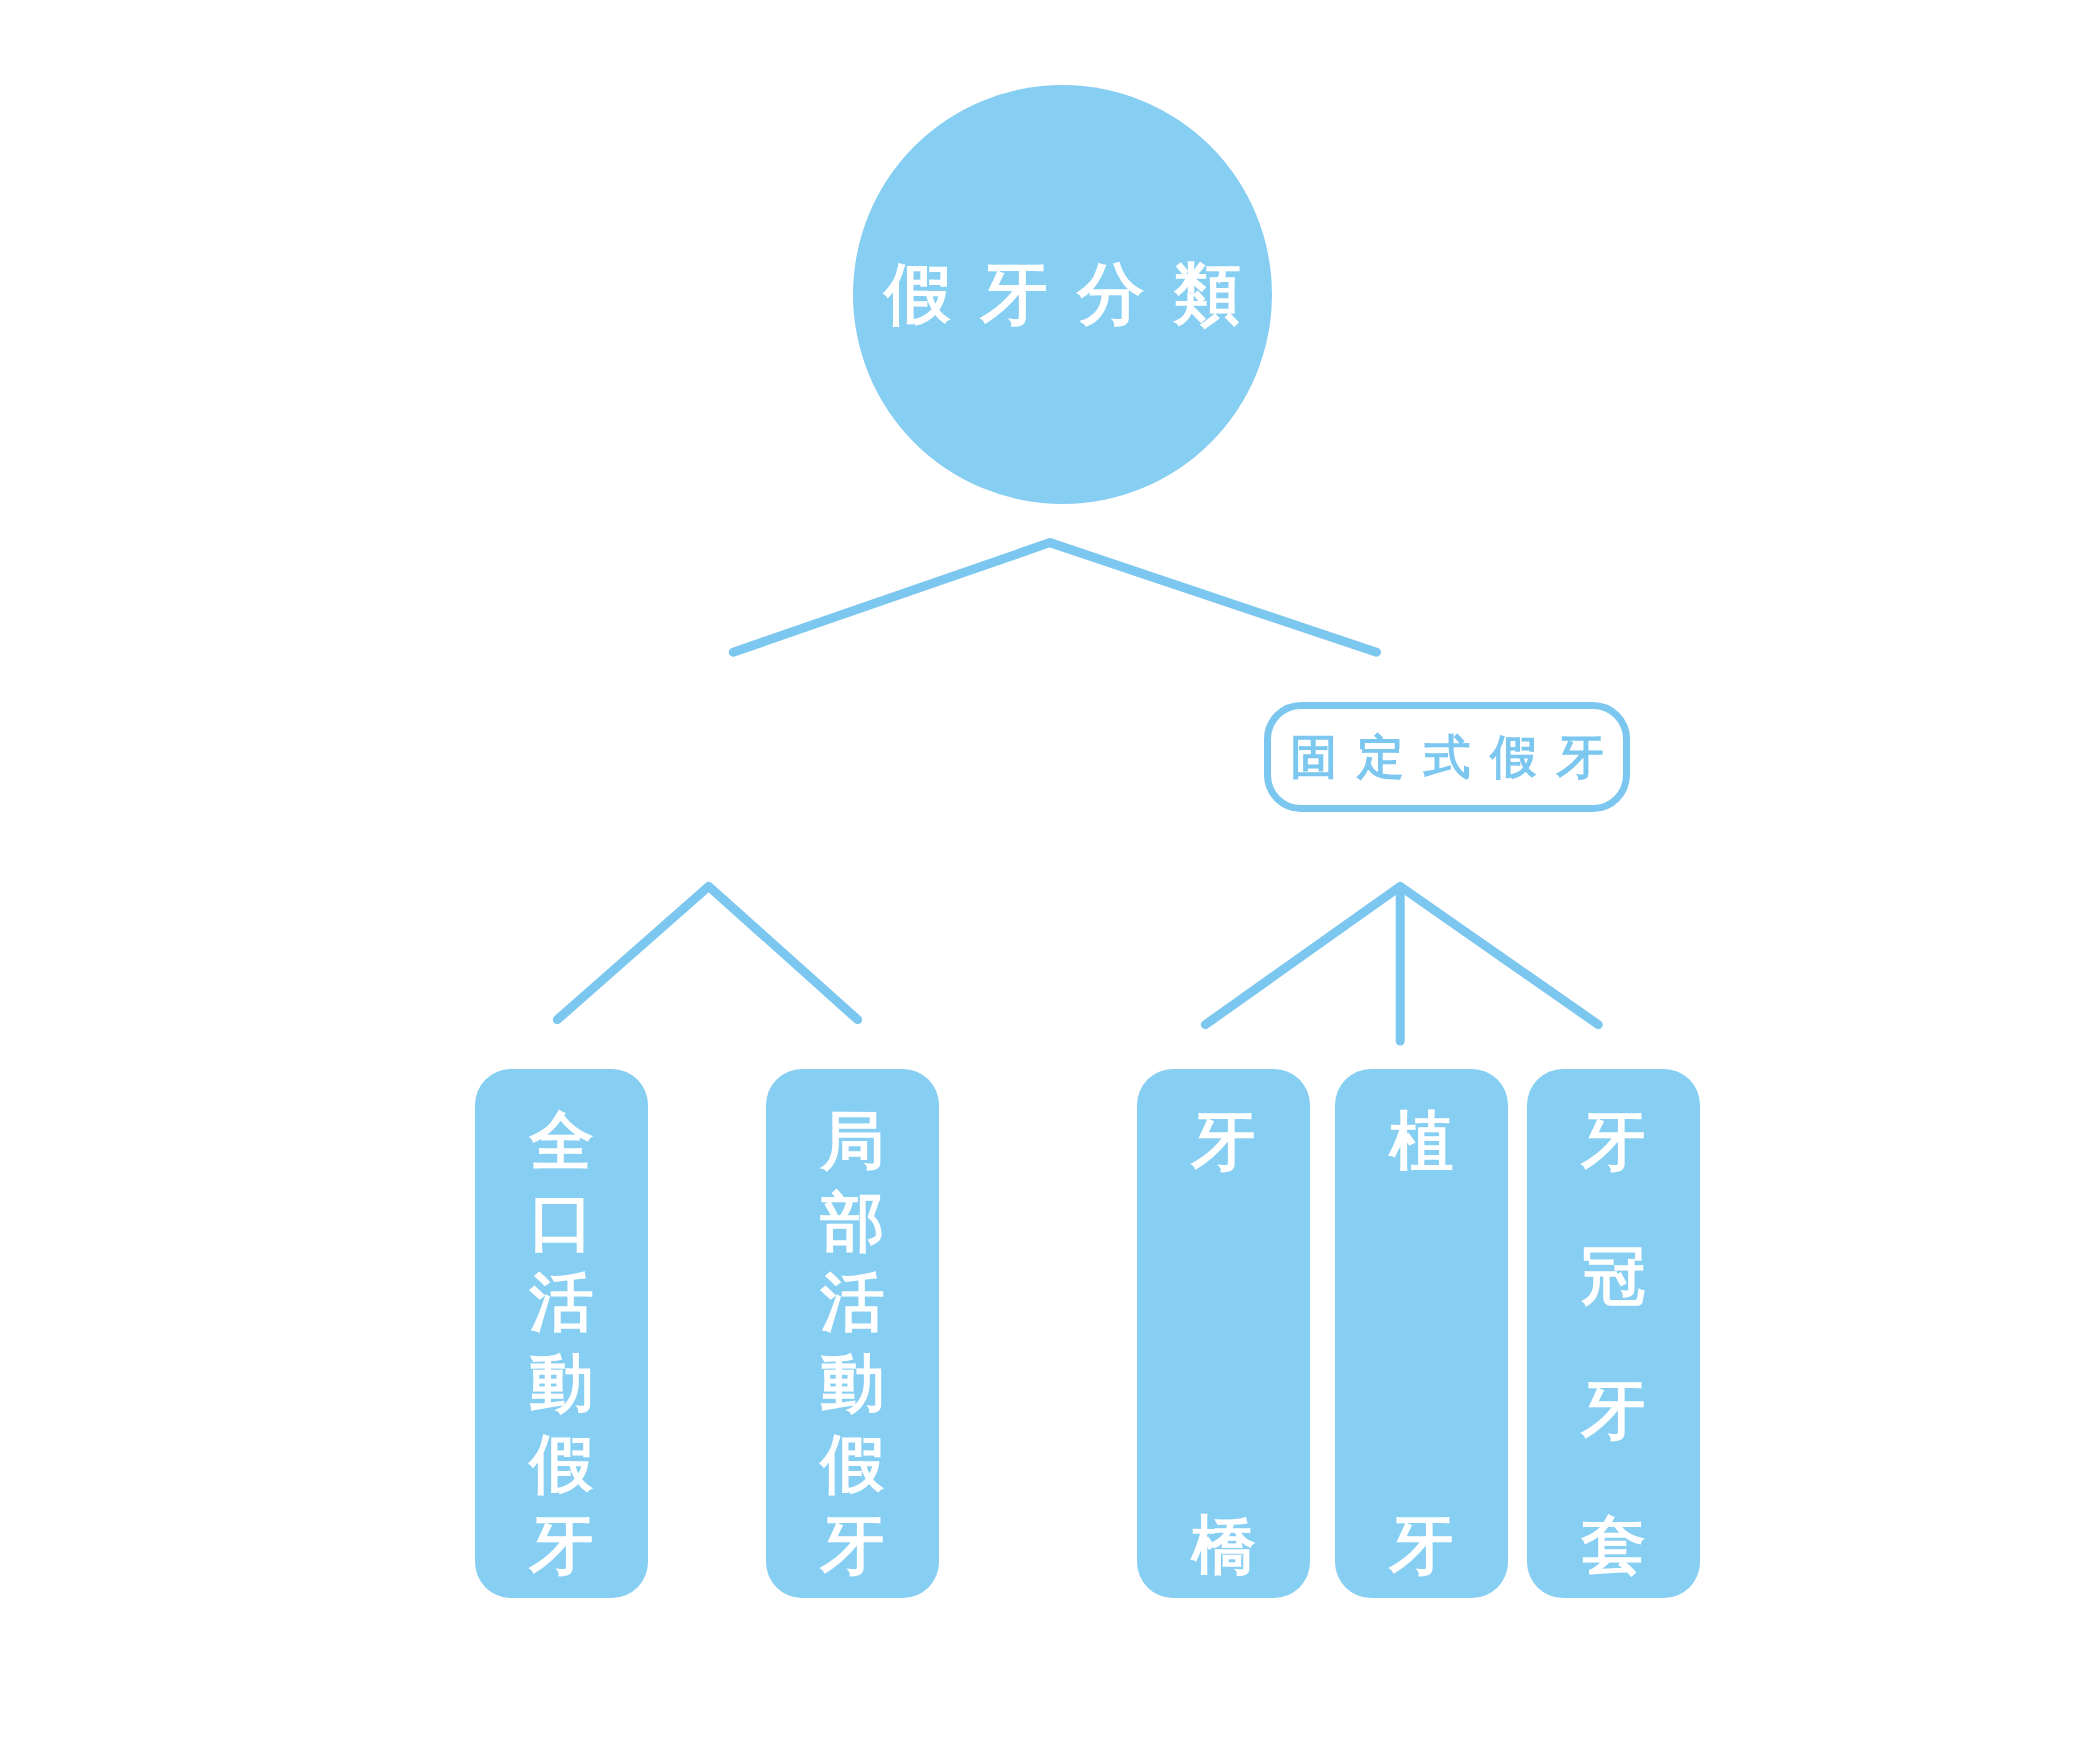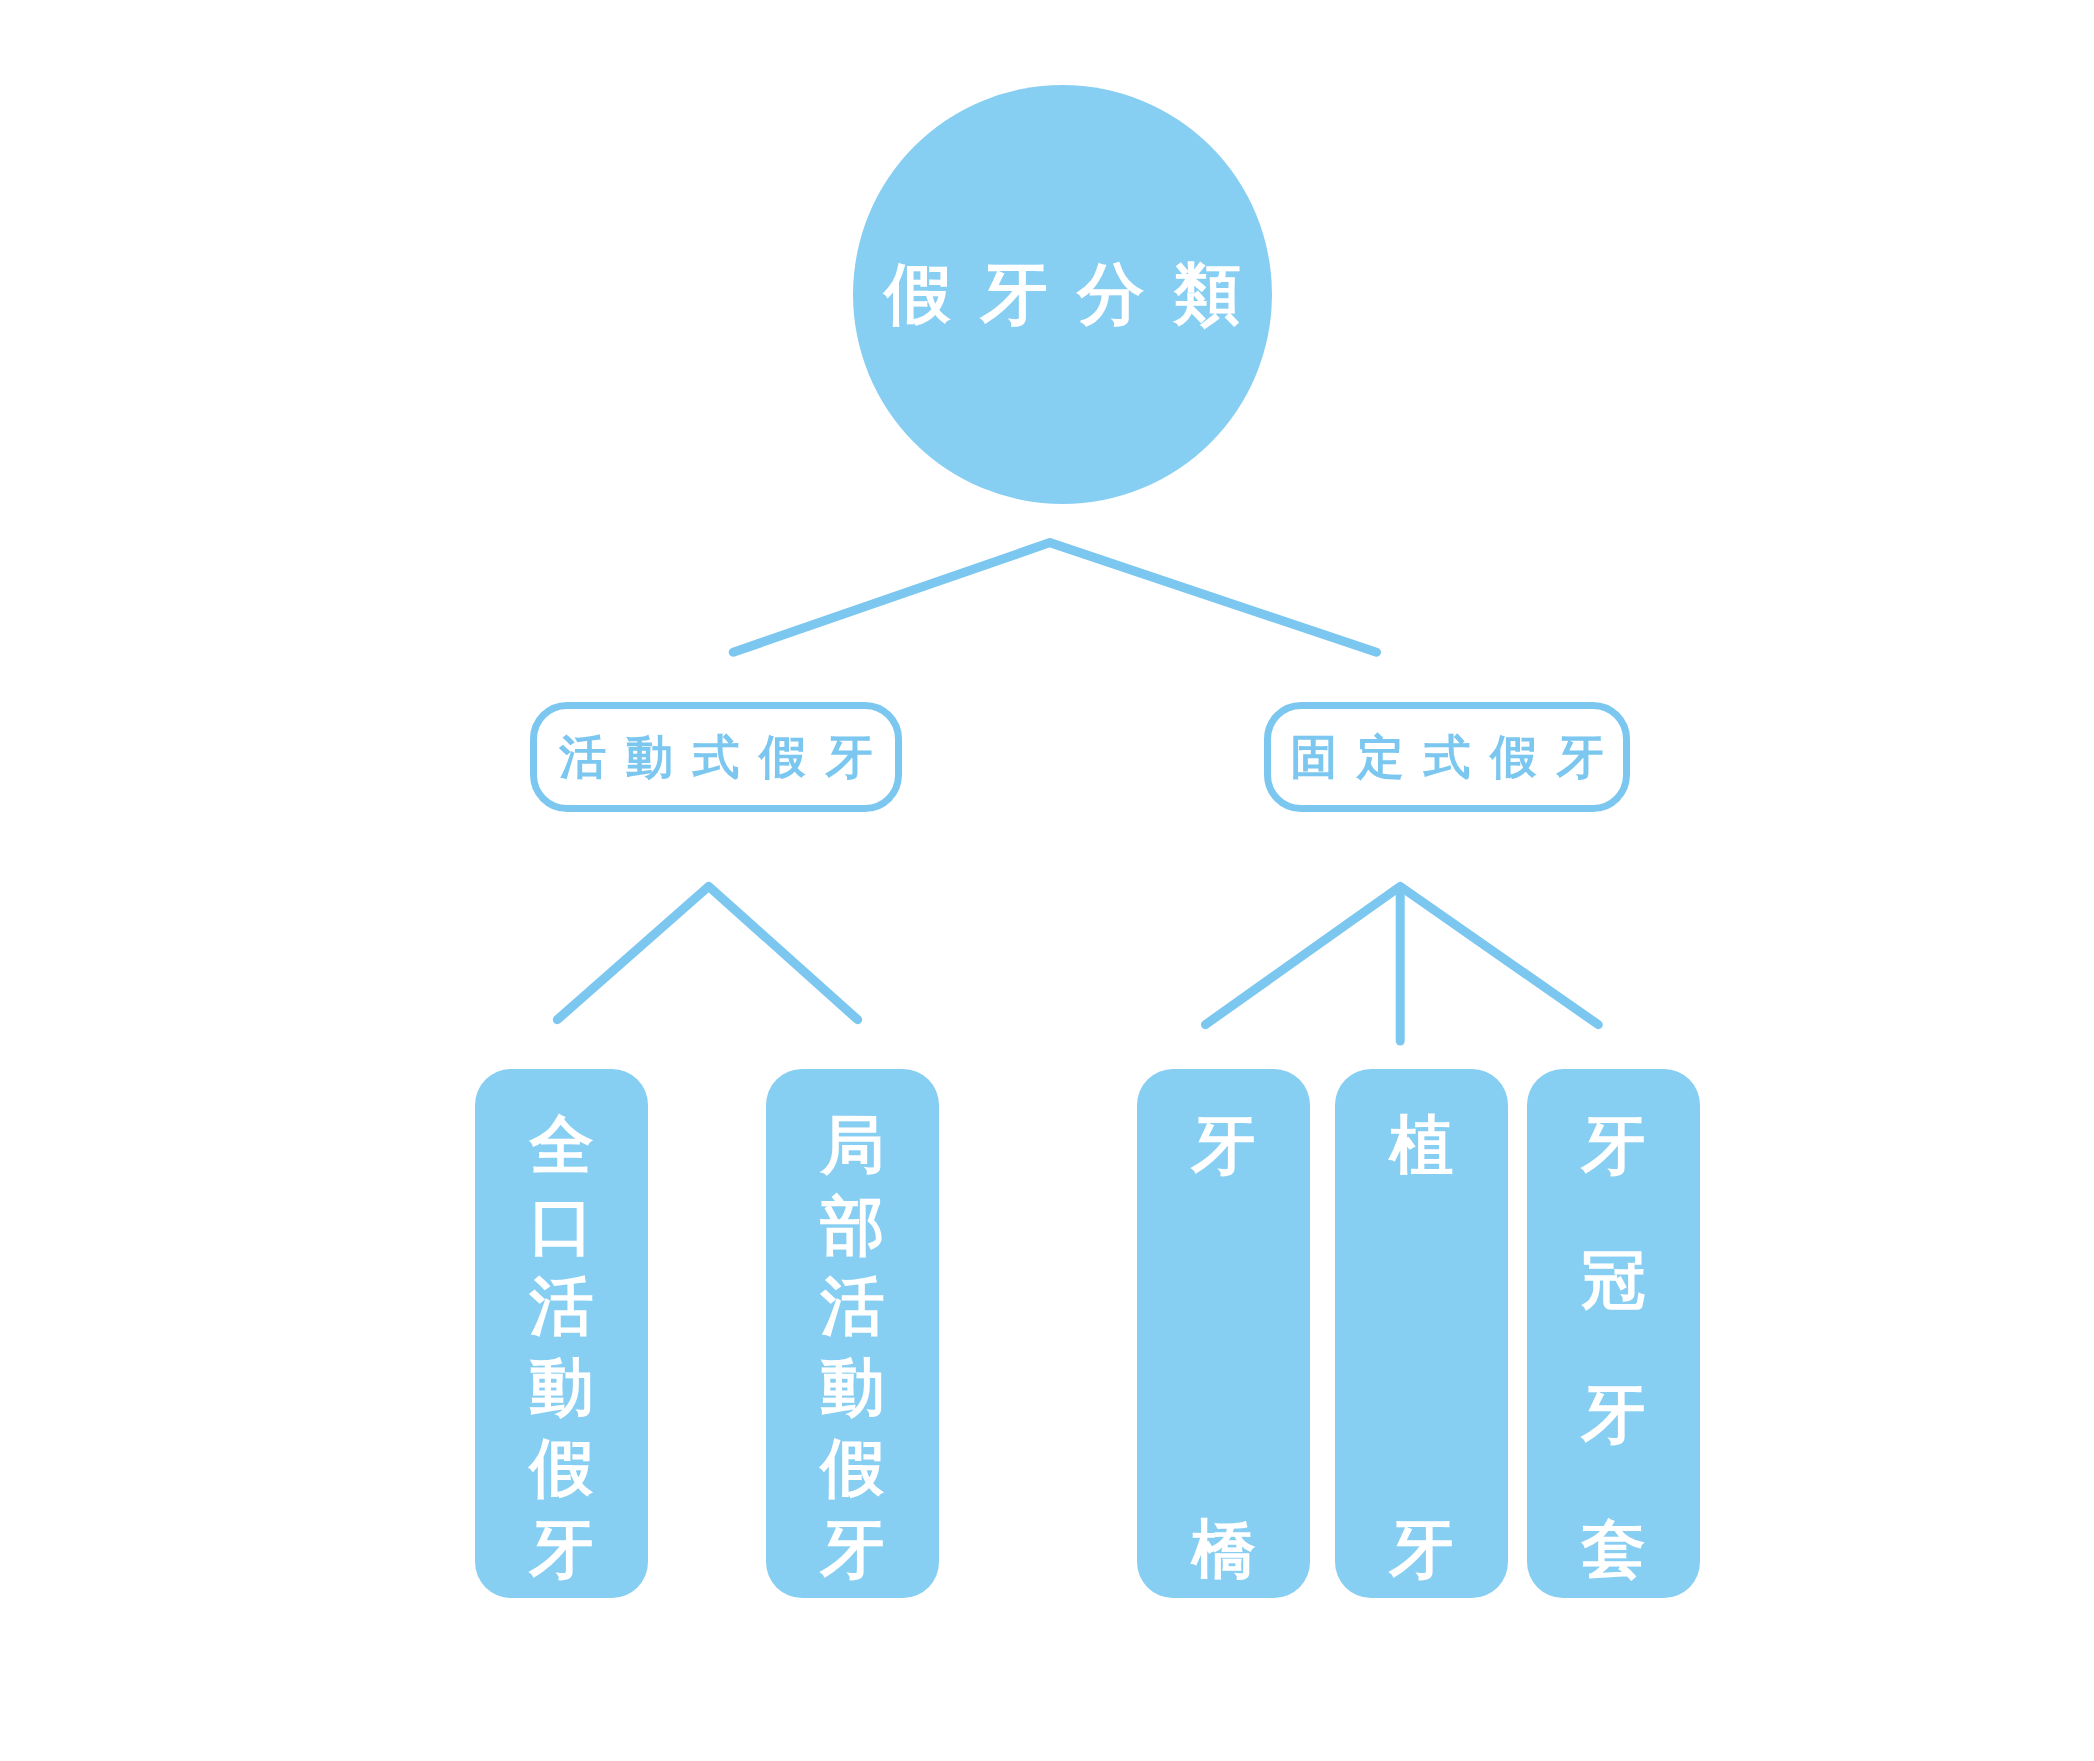--- a/index.html
+++ b/index.html
@@ -11,21 +11,21 @@
     --accent-fill: #87CEF3;
     --accent-line: #7CC7EF;
     --text-on-fill: #FFFFFF;
     --background: #FFFFFF;
   }
   .stage {
     position: relative;
     width: 1954px;
     height: 1762px;
     background: var(--background);
-    font-family: Liberation Serif, serif;
+    font-family: Liberation Mono, monospace;
     overflow: hidden;
   }
   svg.connectors {
     position: absolute;
     left: 0;
     top: 0;
     width: 2095px;
     height: 1762px;
   }
   svg.connectors polyline,
@@ -114,23 +114,20 @@
     <polyline points="896,797 1283,663 1682,797"></polyline>
     <polyline points="681,1246 866,1083 1048,1246"></polyline>
     <polyline points="1473,1252 1711,1083 1953,1252"></polyline>
     <line x1="1711" y1="1087" x2="1711" y2="1272"></line>
   </svg>
 
   <div class="root-circle">
     <span class="label">假牙分類</span>
   </div>
 
-  <div class="l1-box removable">
-    <span class="label">活動式假牙</span>
-  </div>
 
   <div class="l1-box fixed">
     <span class="label">固定式假牙</span>
   </div>
 
   <div class="pill p1">
     <span class="ch">全</span>
     <span class="ch">口</span>
     <span class="ch">活</span>
     <span class="ch">動</span>

